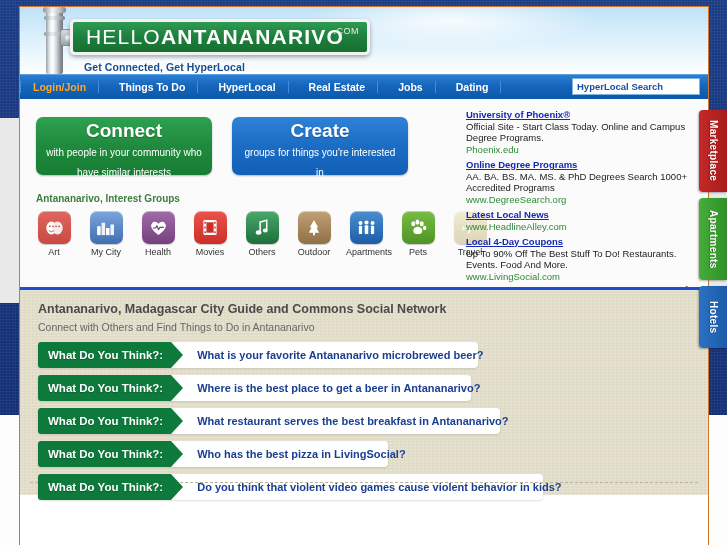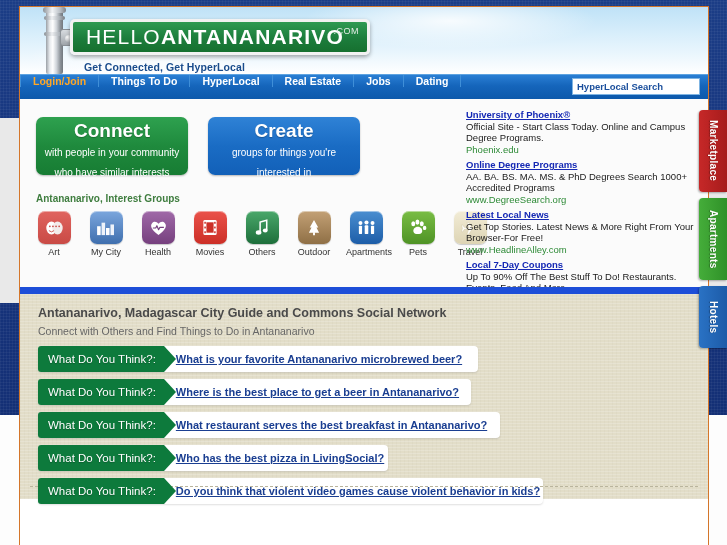--- a/index.html
+++ b/index.html
@@ -160,21 +160,22 @@
     letter-spacing: 0.1px;
   }
 
   
   .navbar {
     position: relative;
     height: 24px;
     background: linear-gradient(180deg, #2a7fd4 0%, #1565bb 45%, #0d59ab 100%);
     border-top: 1px solid #5ea3e0;
     display: flex;
-    align-items: flex-start;
+    align-items: center;
+    gap: 8px;
   }
   .navitem {
     display: flex;
     align-items: center;
     padding: 0 12px;
     font-size: 10.5px;
     font-weight: bold;
     color: #ffffff;
     border-right: 1px solid #3f8fd8;
     white-space: nowrap;
@@ -218,21 +219,21 @@
   }
 
   .cta-row {
     position: absolute;
     left: 16px;
     top: 18px;
     display: flex;
     gap: 20px;
   }
   .cta {
-    width: 152px;
+    width: 176px;
     height: 58px;
     border-radius: 7px;
     text-align: center;
     color: #ffffff;
     box-shadow: 0 1px 2px rgba(0,0,0,0.28);
     cursor: pointer;
     padding-top: 2px;
     box-sizing: border-box;
   }
   .cta.green { background: linear-gradient(180deg, #2ea14f 0%, #1f8a3d 50%, #177c33 100%); }
@@ -320,21 +321,21 @@
     width: 9px; height: 9px;
     border: 1px solid #999;
     box-sizing: border-box;
   }
 
   
   .content {
     position: relative;
     background: #e2ddc8;
     height: 205px;
-    border-top: 7px solid #1d4ed8;
+    border-top: 3px solid #1d4ed8;
   }
   .content .tex {
     position: absolute;
     inset: 0;
     background:
       repeating-linear-gradient(0deg, rgba(255,255,255,0.18) 0px, rgba(255,255,255,0.18) 1px, rgba(0,0,0,0) 1px, rgba(0,0,0,0) 3px),
       repeating-linear-gradient(90deg, rgba(0,0,0,0.018) 0px, rgba(0,0,0,0.018) 1px, rgba(0,0,0,0) 1px, rgba(0,0,0,0) 4px);
     pointer-events: none;
   }
   .ctitle {
@@ -372,21 +373,21 @@
     background: #ffffff;
     border-radius: 4px;
     box-shadow: 0 1px 2px rgba(0,0,0,0.13);
   }
   .qtag {
     position: relative;
     z-index: 2;
     background: #0d7a3c;
     color: #ffffff;
     font-size: 11.5px;
-    font-weight: normal;
+    font-weight: bold;
     display: flex;
     align-items: center;
     padding-left: 10px;
     padding-right: 8px;
     border-radius: 3px 0 0 3px;
     cursor: pointer;
     text-shadow: 0 1px 1px rgba(0,0,0,0.25);
   }
   .qtag:after {
     content: "";
@@ -394,27 +395,26 @@
     right: -12px;
     top: 0;
     width: 0; height: 0;
     border-top: 13px solid transparent;
     border-bottom: 13px solid transparent;
     border-left: 12px solid #0d7a3c;
   }
   .qlink {
     position: relative;
     z-index: 2;
-    margin-left: 12px;
+    margin-left: 26px;
     display: flex;
     align-items: center;
     font-size: 11px;
     font-weight: bold;
     color: #1a3e91;
-    text-decoration: underline;
     cursor: pointer;
     white-space: nowrap;
     padding-right: 16px;
   }
 
   .dashdiv {
     position: absolute;
     left: 10px;
     right: 10px;
     bottom: 12px;
@@ -627,25 +627,24 @@
         <span class="d">Official Site - Start Class Today. Online and Campus Degree Programs.</span>
         <div class="u">Phoenix.edu</div>
       </div>
       <div class="ad">
         <span class="t">Online Degree Programs</span>
         <span class="d">AA. BA. BS. MA. MS. &amp; PhD Degrees Search 1000+ Accredited Programs</span>
         <div class="u">www.DegreeSearch.org</div>
       </div>
       <div class="ad">
         <span class="t">Latest Local News</span>
-        <span class="d">Get Top Stories. Latest News &amp; More Right From Your Browser-For Free!</span>
         <div class="u">www.HeadlineAlley.com</div>
       </div>
       <div class="ad">
-        <span class="t">Local 7-Day Coupons</span>
+        <span class="t">Local 4-Day Coupons</span>
         <span class="d">Up To 90% Off The Best Stuff To Do! Restaurants. Events. Food And More.</span>
         <div class="u">www.LivingSocial.com</div>
       </div>
       <div class="adsby">
         <span class="adsicon"></span>
         <span>Ads by </span><span class="gg">Google</span>
       </div>
     </div>
 
   </div>

